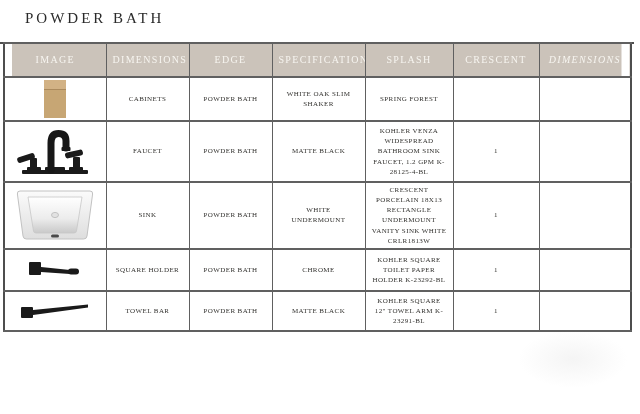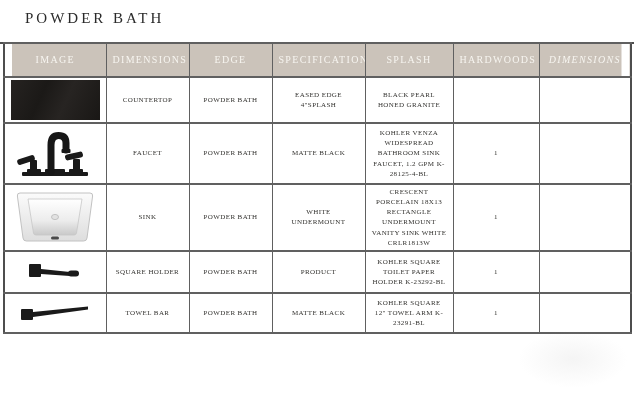--- a/index.html
+++ b/index.html
@@ -95,40 +95,40 @@
       <col style="width:86px">
       <col style="width:92px">
   </colgroup>
   <thead>
     <tr>
       <th>IMAGE</th>
       <th>DIMENSIONS</th>
       <th>EDGE</th>
       <th>SPECIFICATIONS</th>
       <th>SPLASH</th>
-      <th>HARDWOODS</th>
+      <th>CRESCENT</th>
       <th>DIMENSIONS</th>
     </tr>
   </thead>
   <tbody>
 
-
     <tr class="h42">
       <td>
         <div class="media">
-            <div class="swatch-granite"></div>
+            <div class="swatch-cabinet"></div>
           </div>
       </td>
-      <td>COUNTERTOP</td>
-      <td>POWDER BATH</td>
-      <td class="spec-col">EASED EDGE 4"SPLASH</td>
-      <td>BLACK PEARL HONED GRANITE</td>
-      <td></td>
-      <td></td>
-    </tr>
+      <td>CABINETS</td>
+      <td>POWDER BATH</td>
+      <td class="spec-col">WHITE OAK SLIM SHAKER</td>
+      <td>SPRING FOREST</td>
+      <td></td>
+      <td></td>
+    </tr>
+
 
 
     <tr class="h61">
       <td>
         <div class="media">
           <svg width="80" height="52" viewBox="0 0 80 52">
             <g fill="#1a1a1a">
               <rect x="7" y="44" width="66" height="4" rx="1"></rect>
               <rect x="12" y="41" width="14" height="4" rx="1"></rect>
               <rect x="54" y="41" width="14" height="4" rx="1"></rect>
@@ -188,21 +188,21 @@
             <g fill="#1a1a1a">
               <rect x="3" y="4" width="12" height="13" rx="1"></rect>
               <polygon points="15,9 44,12 44,16 15,14"></polygon>
               <rect x="42" y="10.5" width="11" height="6" rx="3"></rect>
             </g>
           </svg>
         </div>
       </td>
       <td>SQUARE HOLDER</td>
       <td>POWDER BATH</td>
-      <td class="spec-col">PRODUCT</td>
+      <td class="spec-col">CHROME</td>
       <td>KOHLER SQUARE TOILET PAPER HOLDER K-23292-BL</td>
       <td>1</td>
       <td></td>
     </tr>
 
     <tr class="h40">
       <td>
         <div class="media">
           <svg width="74" height="20" viewBox="0 0 74 20">
             <g fill="#1a1a1a">

